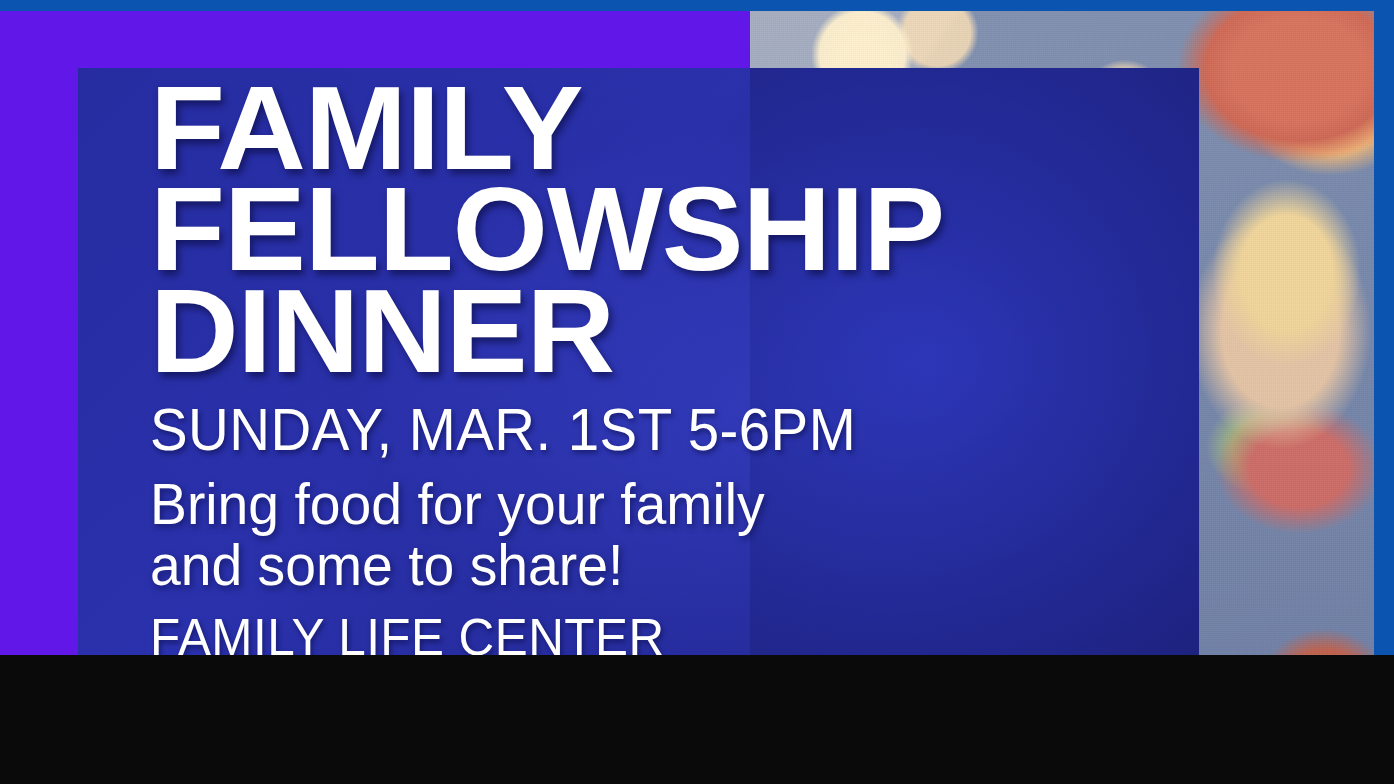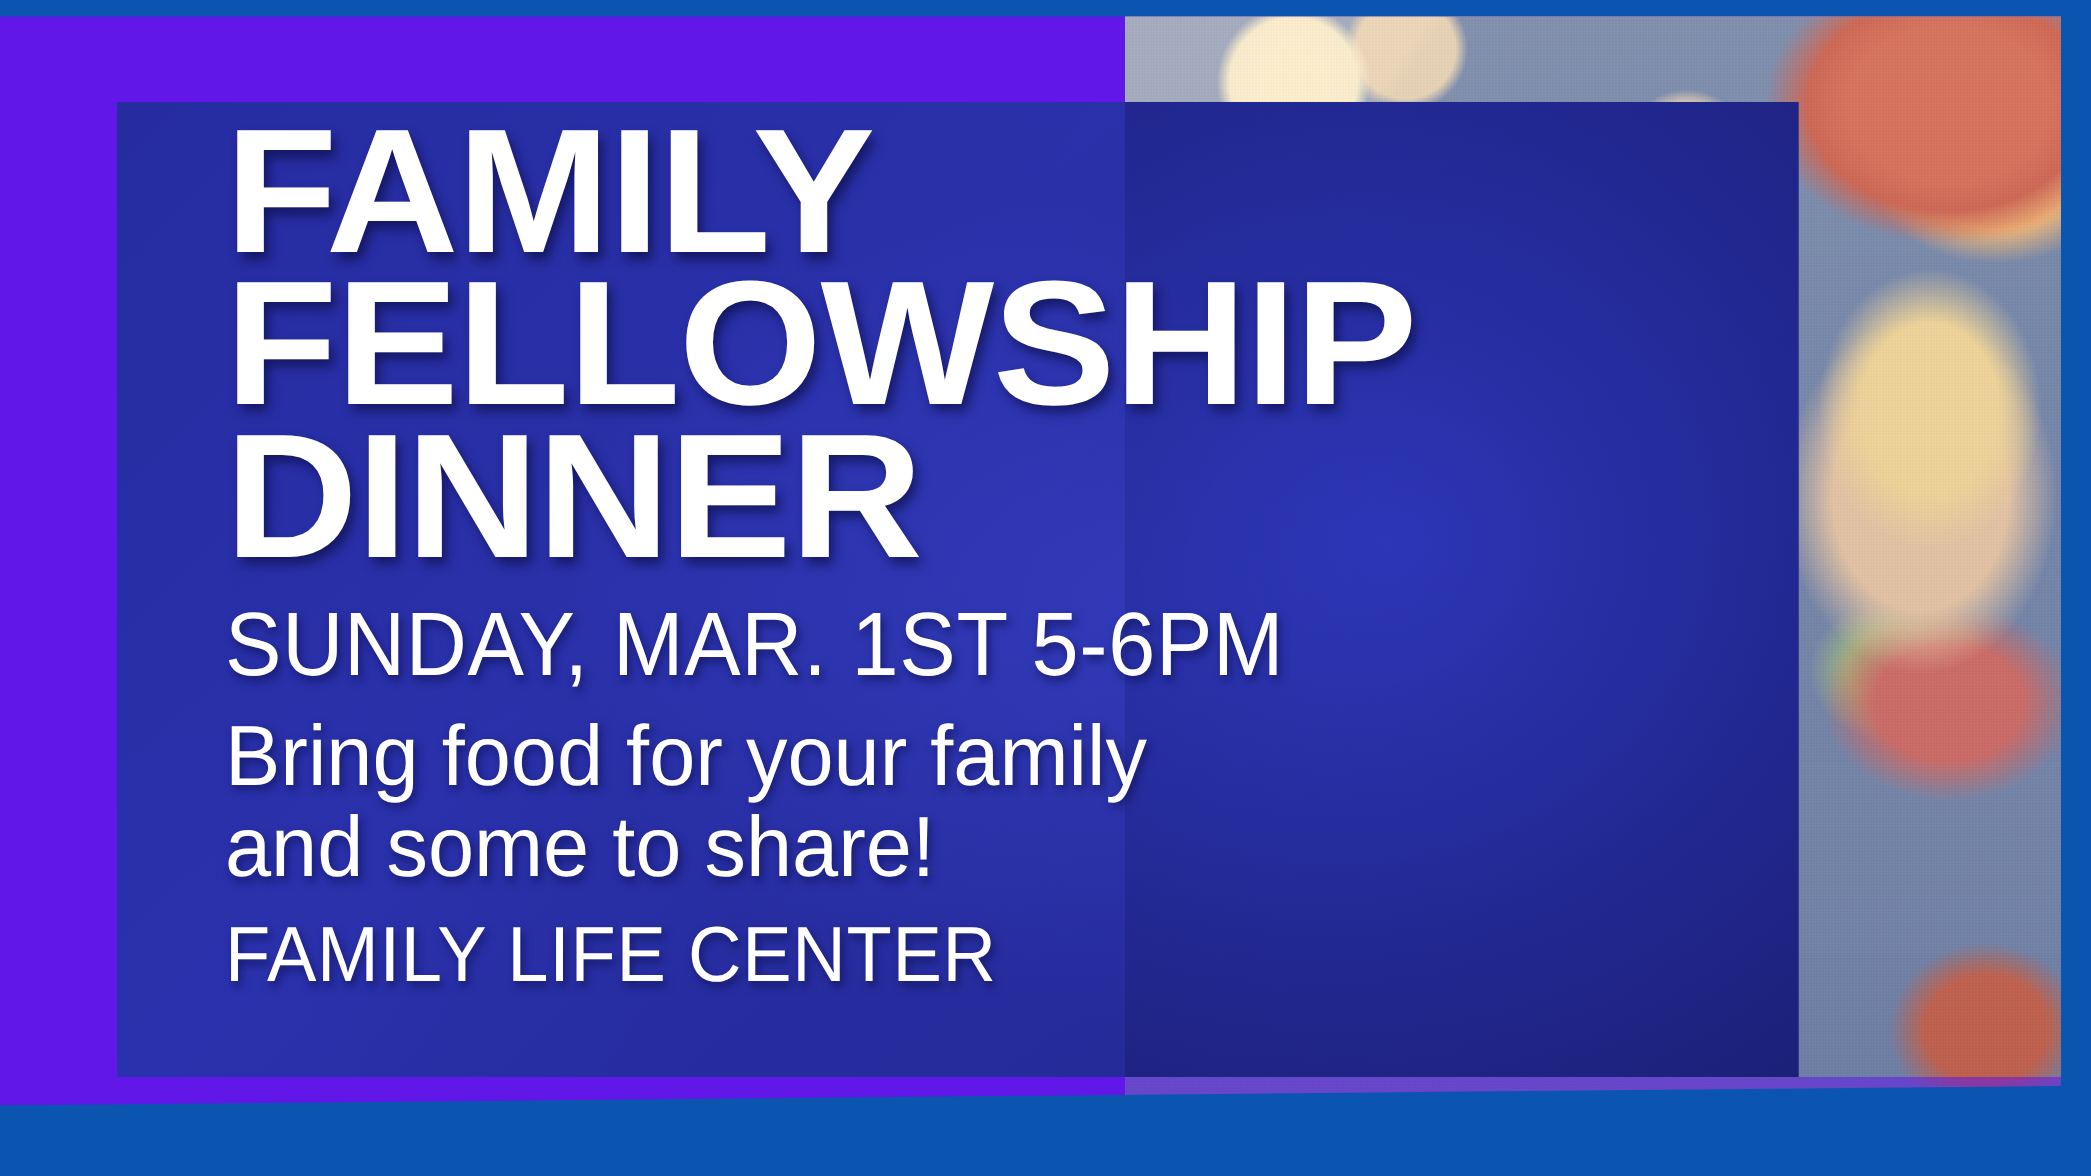--- a/index.html
+++ b/index.html
@@ -1,20 +1,20 @@
 <!DOCTYPE html>
 <html><head>
 <meta charset="utf-8">
 <style>
   html,body{margin:0;padding:0;background:#0a0a0a;}
   body{font-family:"Liberation Sans", sans-serif;}
 
   #poster{
     position:relative;
-    width:1394px;height:784px;
+    width:1394px;height:655px;
     overflow:hidden;
     background:#8b5cf6;
   }
 
   
   .frame-blue{
     position:absolute;inset:0;
     background:#0b55b0;
   }
 

